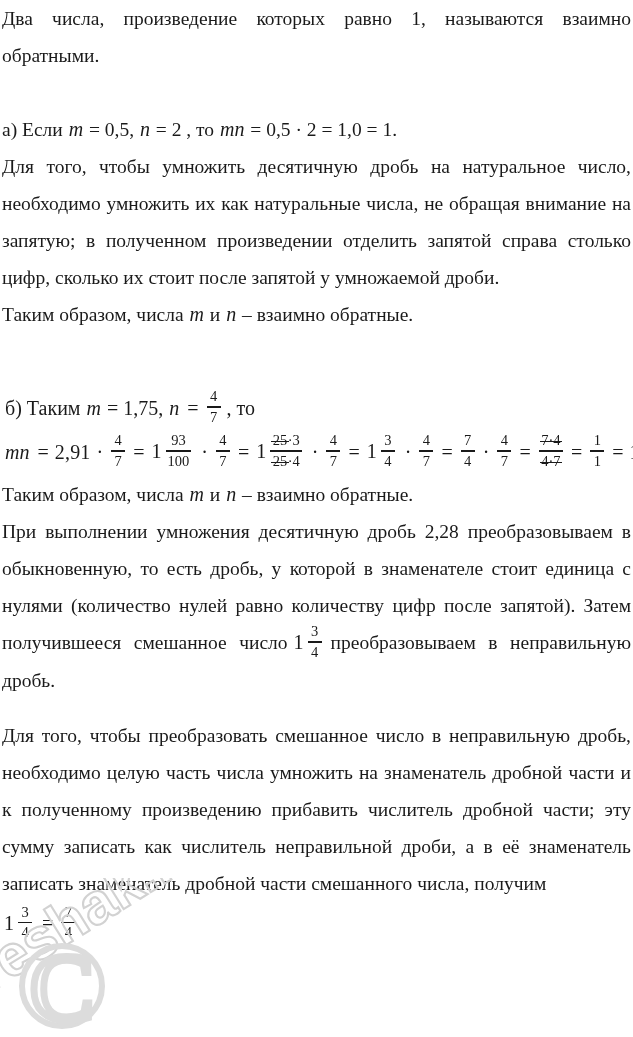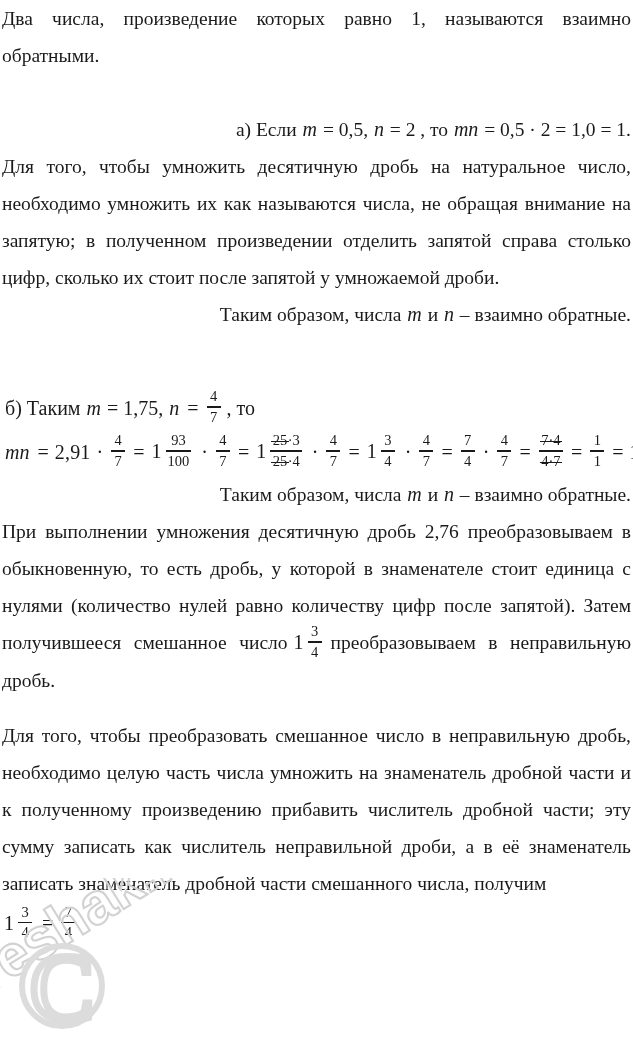--- a/index.html
+++ b/index.html
@@ -33,21 +33,21 @@
     line-height: 37px;
     text-align: justify;
     text-justify: inter-word;
     margin: 0;
     hyphens: none;
   }
   .para.last-left > :last-child { }
   .para-noj {
     font-size: 19.5px;
     line-height: 37px;
-    text-align: right;
+    text-align: left;
     margin: 0;
   }
   .spacer-line { height: 37px; }
   .spacer-half { height: 18px; }
 
   
   .mv {
     font-family: "Liberation Serif", "DejaVu Serif", serif;
     font-style: italic;
     font-size: 20px;
@@ -164,21 +164,21 @@
     <span>а) Если</span>
     <span class="mv">m</span>
     <span>= 0,5,</span>
     <span class="mv">n</span>
     <span>= 2</span>
     <span>, то</span>
     <span class="mv">mn</span>
     <span>= 0,5 · 2 = 1,0 = 1.</span>
   </div>
 
-  <p class="para">Для того, чтобы умножить десятичную дробь на натуральное число, необходимо умножить их как называются числа, не обращая внимание на запятую; в полученном произведении отделить запятой справа столько цифр, сколько их стоит после запятой у умножаемой дроби.</p>
+  <p class="para">Для того, чтобы умножить десятичную дробь на натуральное число, необходимо умножить их как натуральные числа, не обращая внимание на запятую; в полученном произведении отделить запятой справа столько цифр, сколько их стоит после запятой у умножаемой дроби.</p>
 
   <div class="para-noj">
     <span>Таким образом, числа</span>
     <span class="mv">m</span>
     <span>и</span>
     <span class="mv">n</span>
     <span>– взаимно обратные.</span>
   </div>
 
   <div class="spacer-line"></div>
@@ -305,21 +305,21 @@
   </div>
 
   <div class="para-noj">
     <span>Таким образом, числа</span>
     <span class="mv">m</span>
     <span>и</span>
     <span class="mv">n</span>
     <span>– взаимно обратные.</span>
   </div>
 
-  <p class="para"><span>При выполнении умножения десятичную дробь 2,76 преобразовываем в обыкновенную, то есть дробь, у которой в знаменателе стоит единица с нулями (количество нулей равно количеству цифр после запятой). Затем получившееся смешанное число</span><span class="mixed" style="margin:0 6px;">
+  <p class="para"><span>При выполнении умножения десятичную дробь 2,28 преобразовываем в обыкновенную, то есть дробь, у которой в знаменателе стоит единица с нулями (количество нулей равно количеству цифр после запятой). Затем получившееся смешанное число</span><span class="mixed" style="margin:0 6px;">
         <span class="whole">1</span>
         <span class="frac">
           <span class="fnum">3</span>
           <span class="fbar"></span>
           <span class="fden">4</span>
         </span>
       </span><span>преобразовываем в неправильную дробь.</span></p>
 
   <div class="spacer-half"></div>
 

